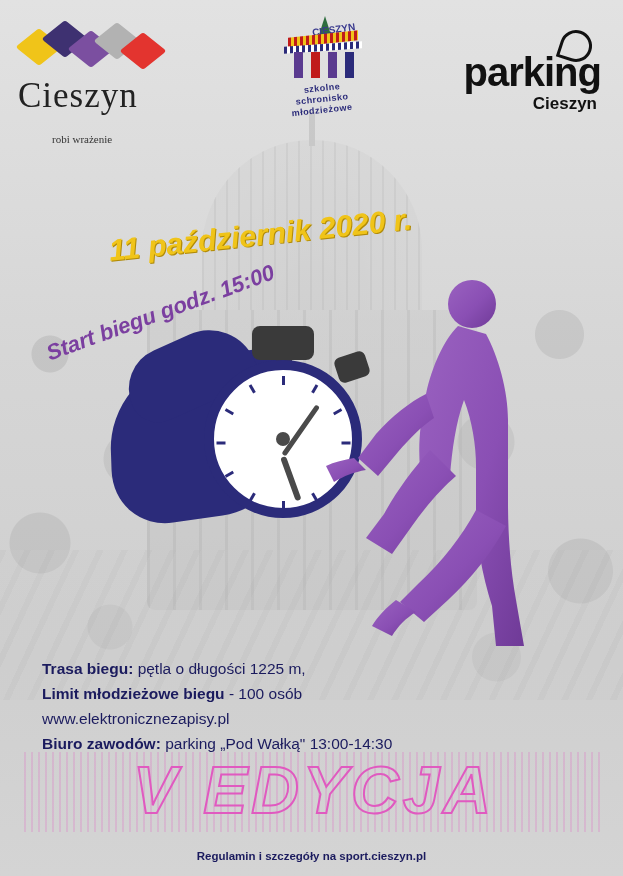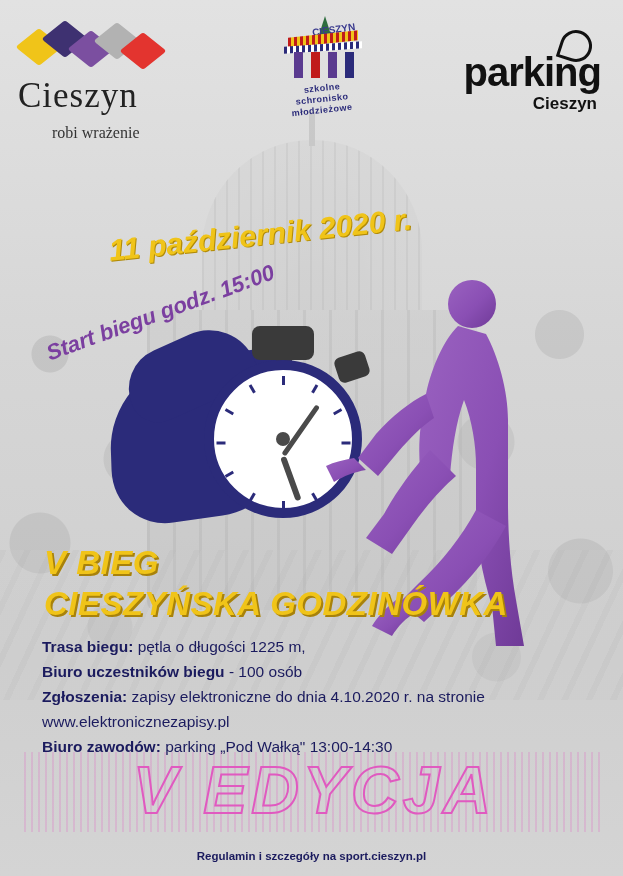--- a/index.html
+++ b/index.html
@@ -114,23 +114,23 @@
   .sh5 { left: 104px;top: 12px; background: #e3342f; transform: rotate(45deg) skew(-6deg,-6deg); border-radius: 3px;}
   .cieszyn-word {
     font-family: "Liberation Serif", serif;
     font-size: 35px;
     letter-spacing: 1px;
     color: #222;
     margin-top: 6px;
   }
   .cieszyn-tag {
     font-family: "Liberation Serif", serif;
-    font-size: 16px;
+    font-size: 11px;
     color: #333;
-    margin-top: 8px;
+    margin-top: 17px;
     margin-left: 34px;
   }
 
   
   .schronisko {
     position: absolute;
     left: 272px; top: 20px;
     width: 100px;
     text-align: center;
   }
@@ -348,21 +348,21 @@
     font-style: italic;
     color: #f0c419;
     line-height: 1.25;
     text-shadow: 2px 2px 0 #a8820a;
     letter-spacing: .5px;
   }
 
   
   .info {
     position: absolute;
-    left: 42px; top: 634px;
+    left: 42px; top: 656px;
     width: 545px;
     font-size: 15.5px;
     color: #1b1b5e;
     line-height: 1.62;
   }
   .info b { font-weight: bold; }
   .info .url { font-weight: normal; }
 
   
   .edycja {
@@ -490,37 +490,29 @@
       <circle cx="172" cy="34" r="24"></circle>
       <path d="M158 56 C144 70 132 96 126 124 C120 152 118 176 120 198 L150 206 C152 180 156 152 164 130 C172 150 176 176 176 196 L176 240 C176 272 182 304 192 336 L196 376 L224 376 L216 330 C210 296 208 262 208 232 L208 150 C208 120 198 86 186 64 Z"></path>
       <path d="M126 124 C110 132 92 146 76 164 L58 188 L78 206 L98 182 C110 168 122 156 134 148 Z"></path>
       <path d="M130 180 C112 200 96 222 84 244 L66 268 L92 284 L112 256 C126 236 142 218 156 206 Z"></path>
       <path d="M176 240 C162 266 142 292 118 314 L100 332 L124 352 L148 330 C172 308 192 282 206 256 Z"></path>
       <path d="M54 188 C44 190 34 192 26 196 L34 212 C44 206 54 202 66 200 Z"></path>
       <path d="M96 330 C86 338 78 346 72 356 L92 366 C98 356 106 348 116 342 Z"></path>
     </g>
   </svg>
 
-  <div class="main-title">
-    <div>V BIEG</div>
-    <div>CIESZYŃSKA GODZINÓWKA</div>
-  </div>
 
   <div class="info">
     <div>
       <b>Trasa biegu:</b>
       <span>pętla o długości 1225 m,</span>
     </div>
     <div>
-      <b>Biuro uczestników biegu</b>
+      <b>Limit młodzieżowe biegu</b>
       <span>- 100 osób</span>
-    </div>
-    <div>
-      <b>Zgłoszenia:</b>
-      <span>zapisy elektroniczne do dnia 4.10.2020 r. na stronie</span>
     </div>
     <div class="url">www.elektronicznezapisy.pl</div>
     <div>
       <b>Biuro zawodów:</b>
       <span>parking „Pod Wałką" 13:00-14:30</span>
     </div>
   </div>
 
   <div class="edycja">V EDYCJA</div>
   <div class="edycja-stripes"></div>

